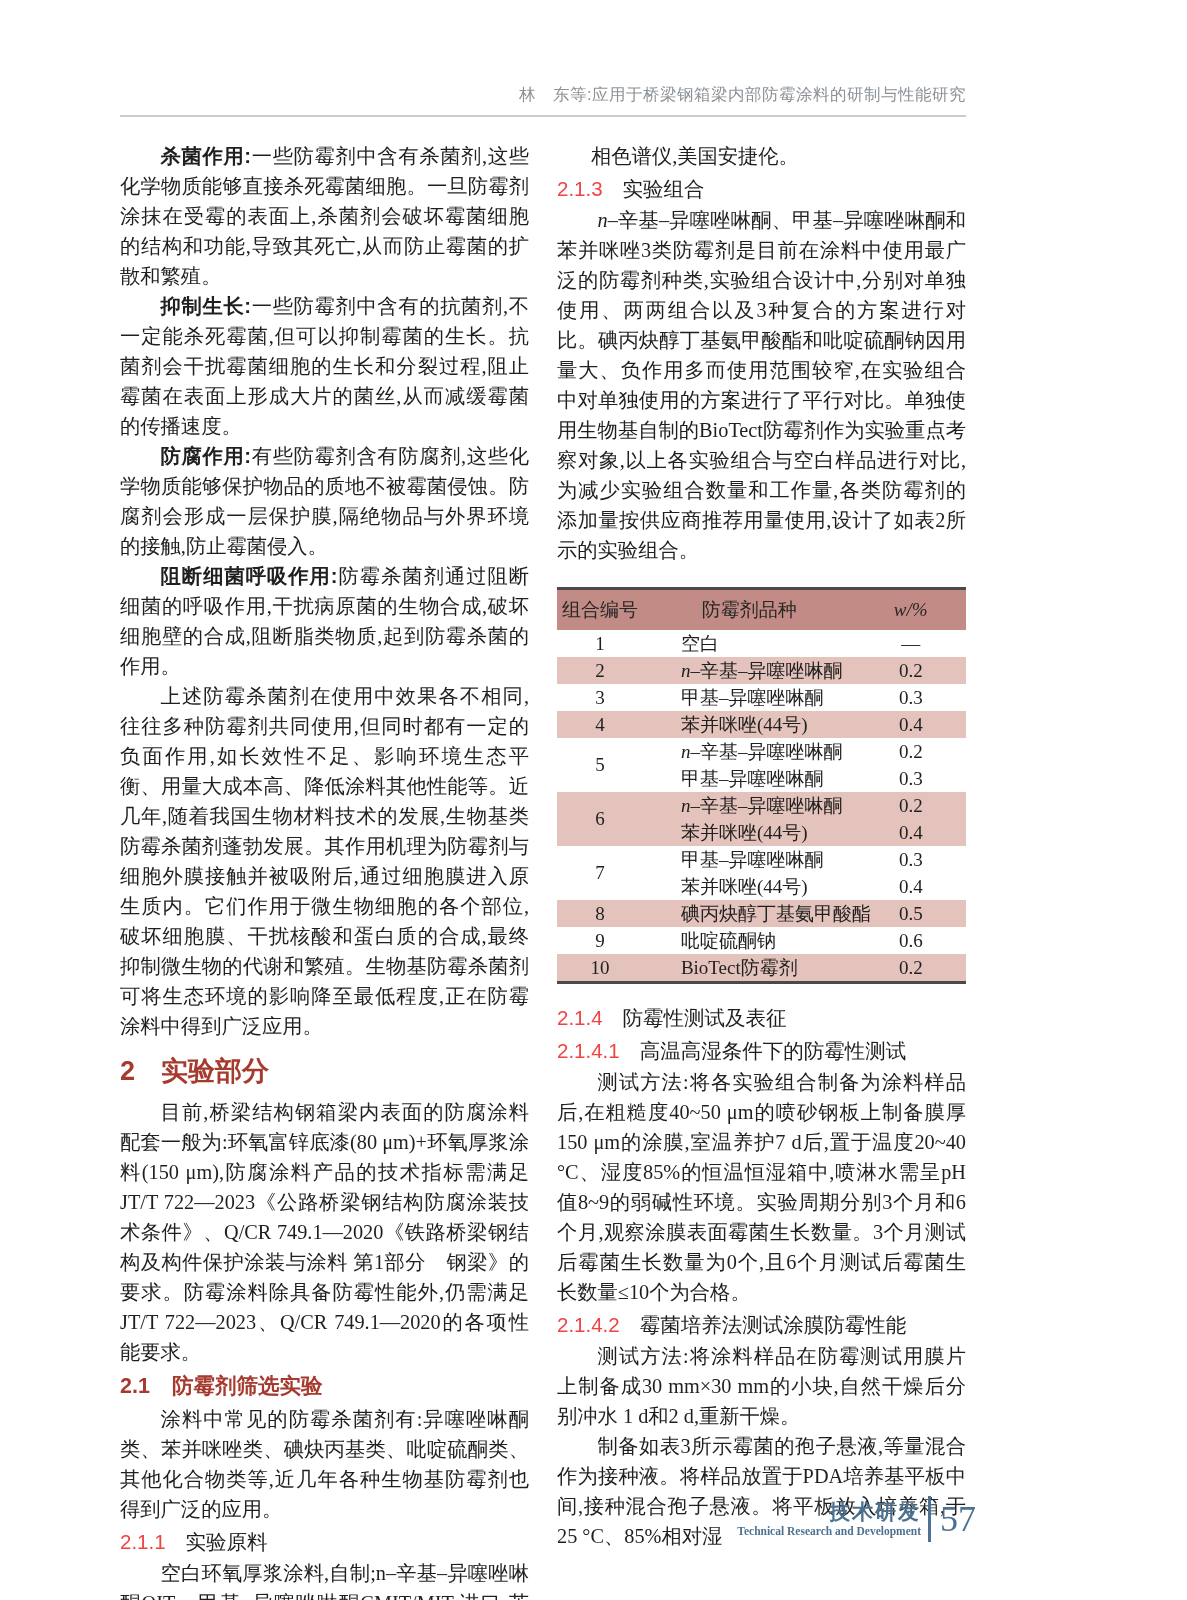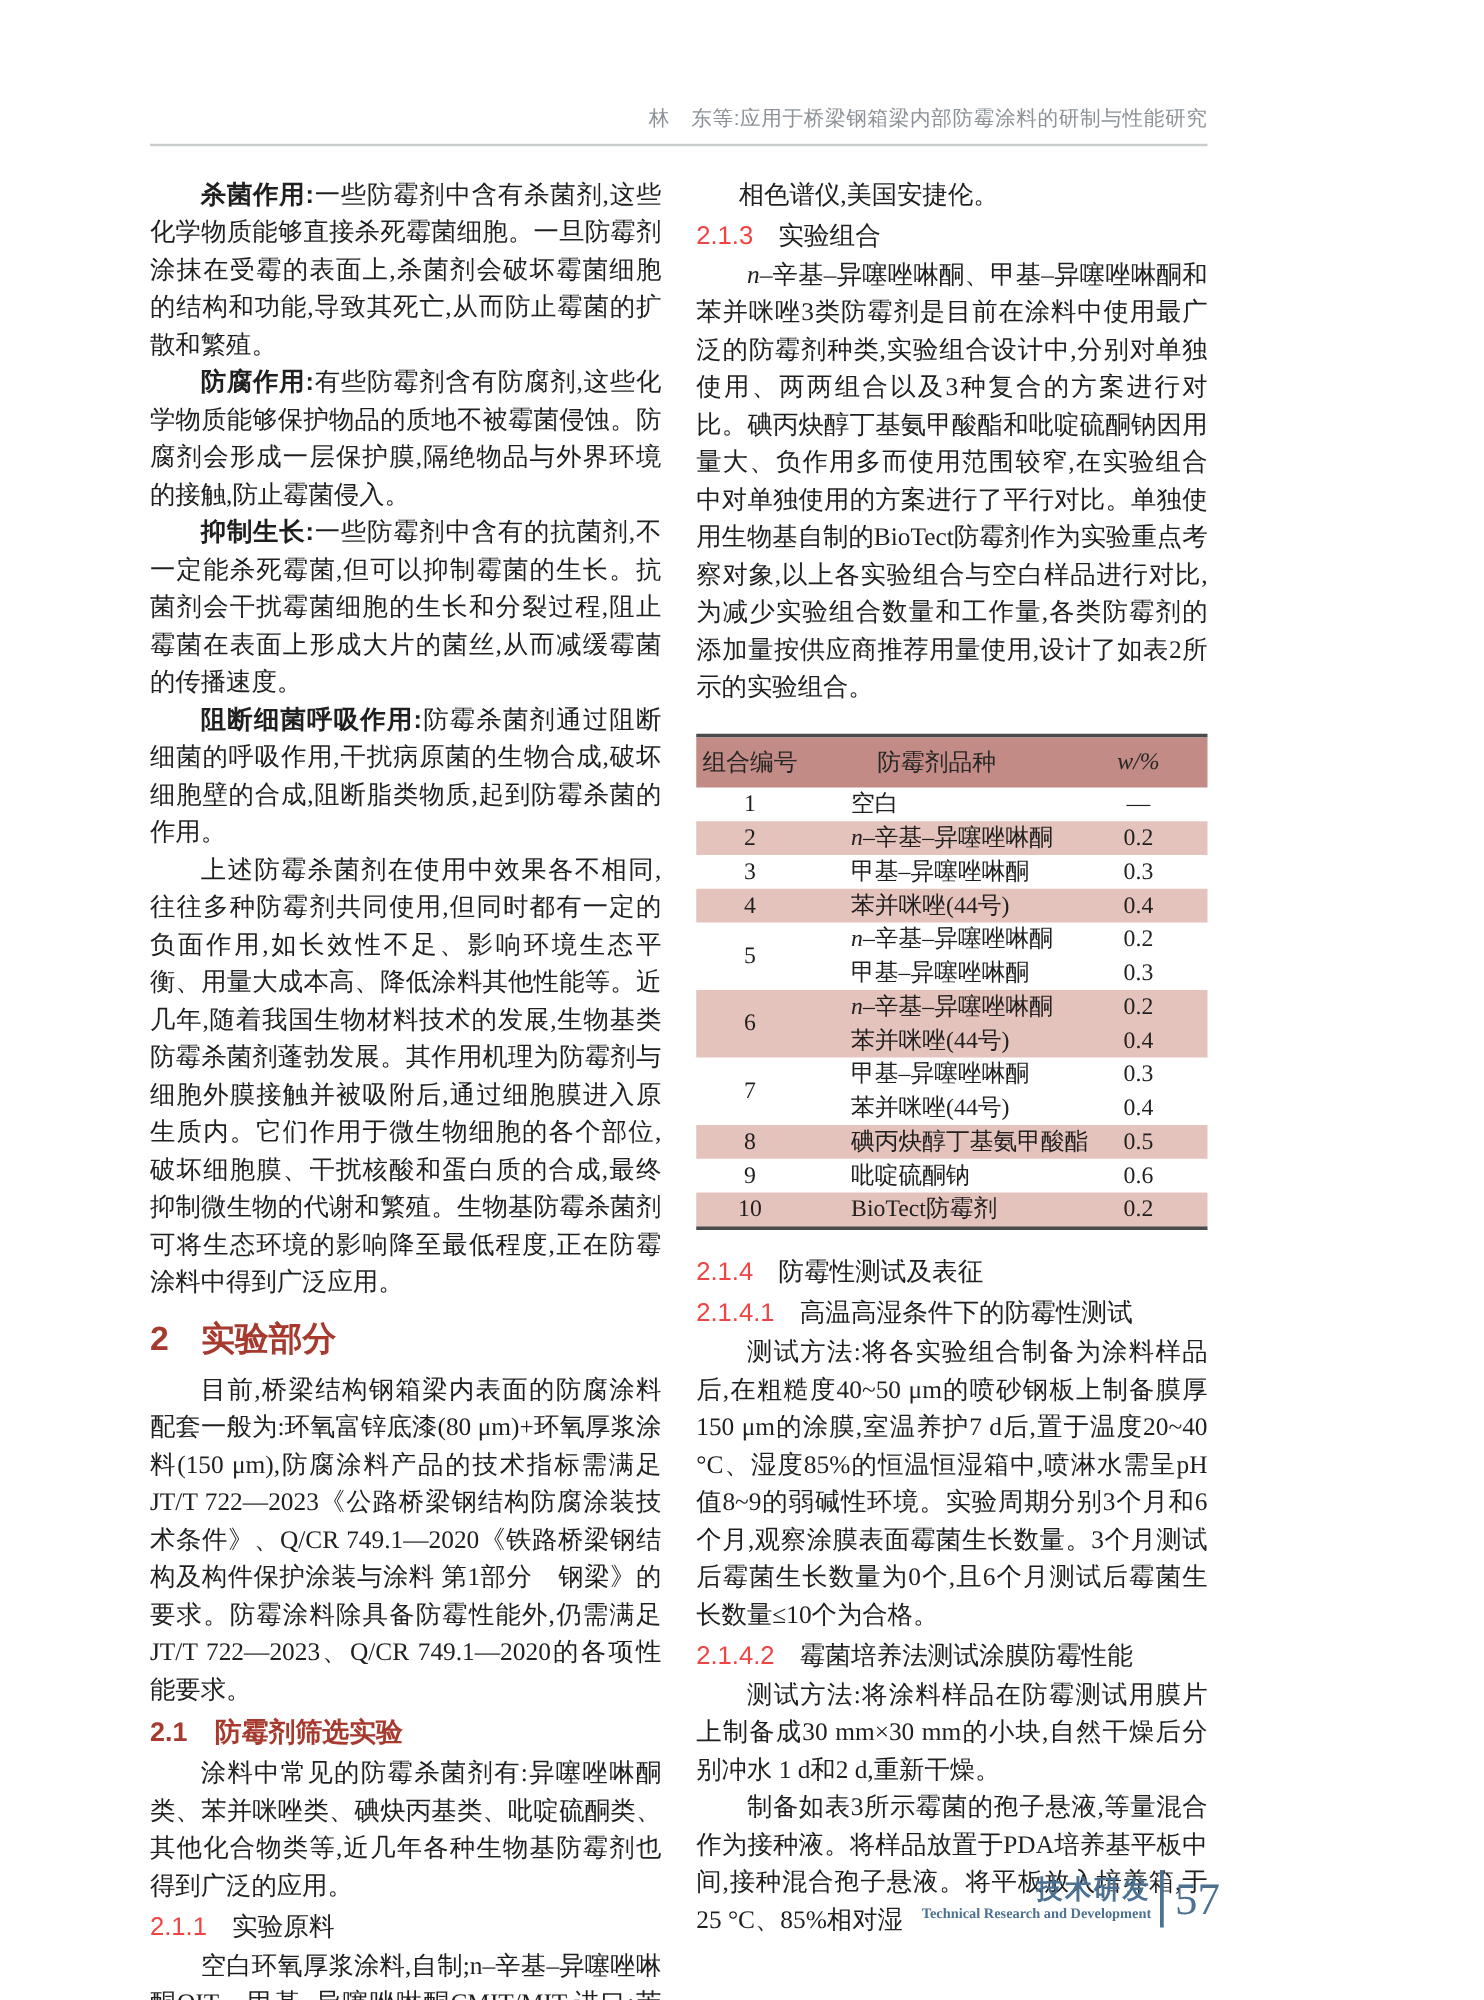--- a/index.html
+++ b/index.html
@@ -157,22 +157,22 @@
 
   <div class="running-head">
     <div class="running-title">林　东等:应用于桥梁钢箱梁内部防霉涂料的研制与性能研究</div>
     <div class="head-rule"></div>
   </div>
 
   <div class="columns">
 
     <section class="col">
       <p class="para"><b>杀菌作用:</b><span>一些防霉剂中含有杀菌剂,这些化学物质能够直接杀死霉菌细胞。一旦防霉剂涂抹在受霉的表面上,杀菌剂会破坏霉菌细胞的结构和功能,导致其死亡,从而防止霉菌的扩散和繁殖。</span></p>
+      <p class="para"><b>抑制生长:</b><span>一些防霉剂中含有的抗菌剂,不一定能杀死霉菌,但可以抑制霉菌的生长。抗菌剂会干扰霉菌细胞的生长和分裂过程,阻止霉菌在表面上形成大片的菌丝,从而减缓霉菌的传播速度。</span></p>
       <p class="para"><b>防腐作用:</b><span>有些防霉剂含有防腐剂,这些化学物质能够保护物品的质地不被霉菌侵蚀。防腐剂会形成一层保护膜,隔绝物品与外界环境的接触,防止霉菌侵入。</span></p>
-      <p class="para"><b>抑制生长:</b><span>一些防霉剂中含有的抗菌剂,不一定能杀死霉菌,但可以抑制霉菌的生长。抗菌剂会干扰霉菌细胞的生长和分裂过程,阻止霉菌在表面上形成大片的菌丝,从而减缓霉菌的传播速度。</span></p>
       <p class="para"><b>阻断细菌呼吸作用:</b><span>防霉杀菌剂通过阻断细菌的呼吸作用,干扰病原菌的生物合成,破坏细胞壁的合成,阻断脂类物质,起到防霉杀菌的作用。</span></p>
       <p class="para">上述防霉杀菌剂在使用中效果各不相同,往往多种防霉剂共同使用,但同时都有一定的负面作用,如长效性不足、影响环境生态平衡、用量大成本高、降低涂料其他性能等。近几年,随着我国生物材料技术的发展,生物基类防霉杀菌剂蓬勃发展。其作用机理为防霉剂与细胞外膜接触并被吸附后,通过细胞膜进入原生质内。它们作用于微生物细胞的各个部位,破坏细胞膜、干扰核酸和蛋白质的合成,最终抑制微生物的代谢和繁殖。生物基防霉杀菌剂可将生态环境的影响降至最低程度,正在防霉涂料中得到广泛应用。</p>
 
       <h2 class="h-sec"><span class="h-num">2</span><span>实验部分</span></h2>
       <p class="para">目前,桥梁结构钢箱梁内表面的防腐涂料配套一般为:环氧富锌底漆(80 μm)+环氧厚浆涂料(150 μm),防腐涂料产品的技术指标需满足JT/T 722—2023《公路桥梁钢结构防腐涂装技术条件》、Q/CR 749.1—2020《铁路桥梁钢结构及构件保护涂装与涂料 第1部分　钢梁》的要求。防霉涂料除具备防霉性能外,仍需满足JT/T 722—2023、Q/CR 749.1—2020的各项性能要求。</p>
 
       <h3 class="h-sub"><span class="h-num">2.1</span><span>防霉剂筛选实验</span></h3>
       <p class="para">涂料中常见的防霉杀菌剂有:异噻唑啉酮类、苯并咪唑类、碘炔丙基类、吡啶硫酮类、其他化合物类等,近几年各种生物基防霉剂也得到广泛的应用。</p>
 
       <h4 class="h-min"><span class="h-num">2.1.1</span><span>实验原料</span></h4>

